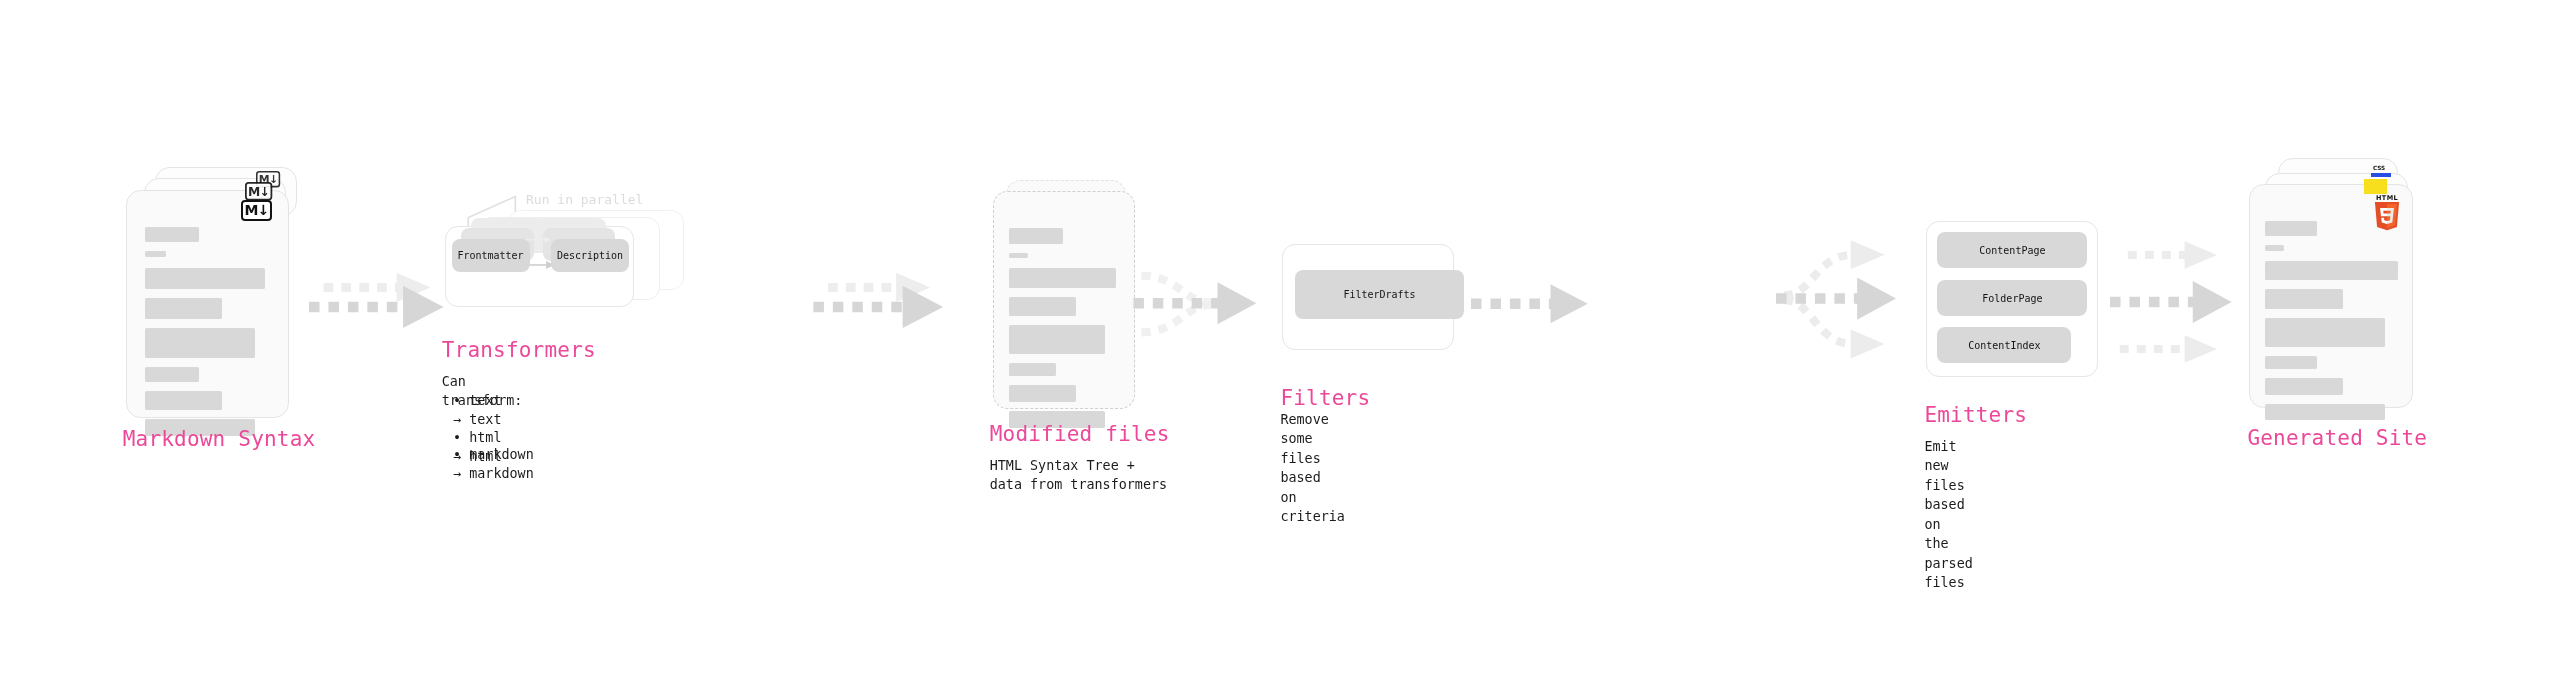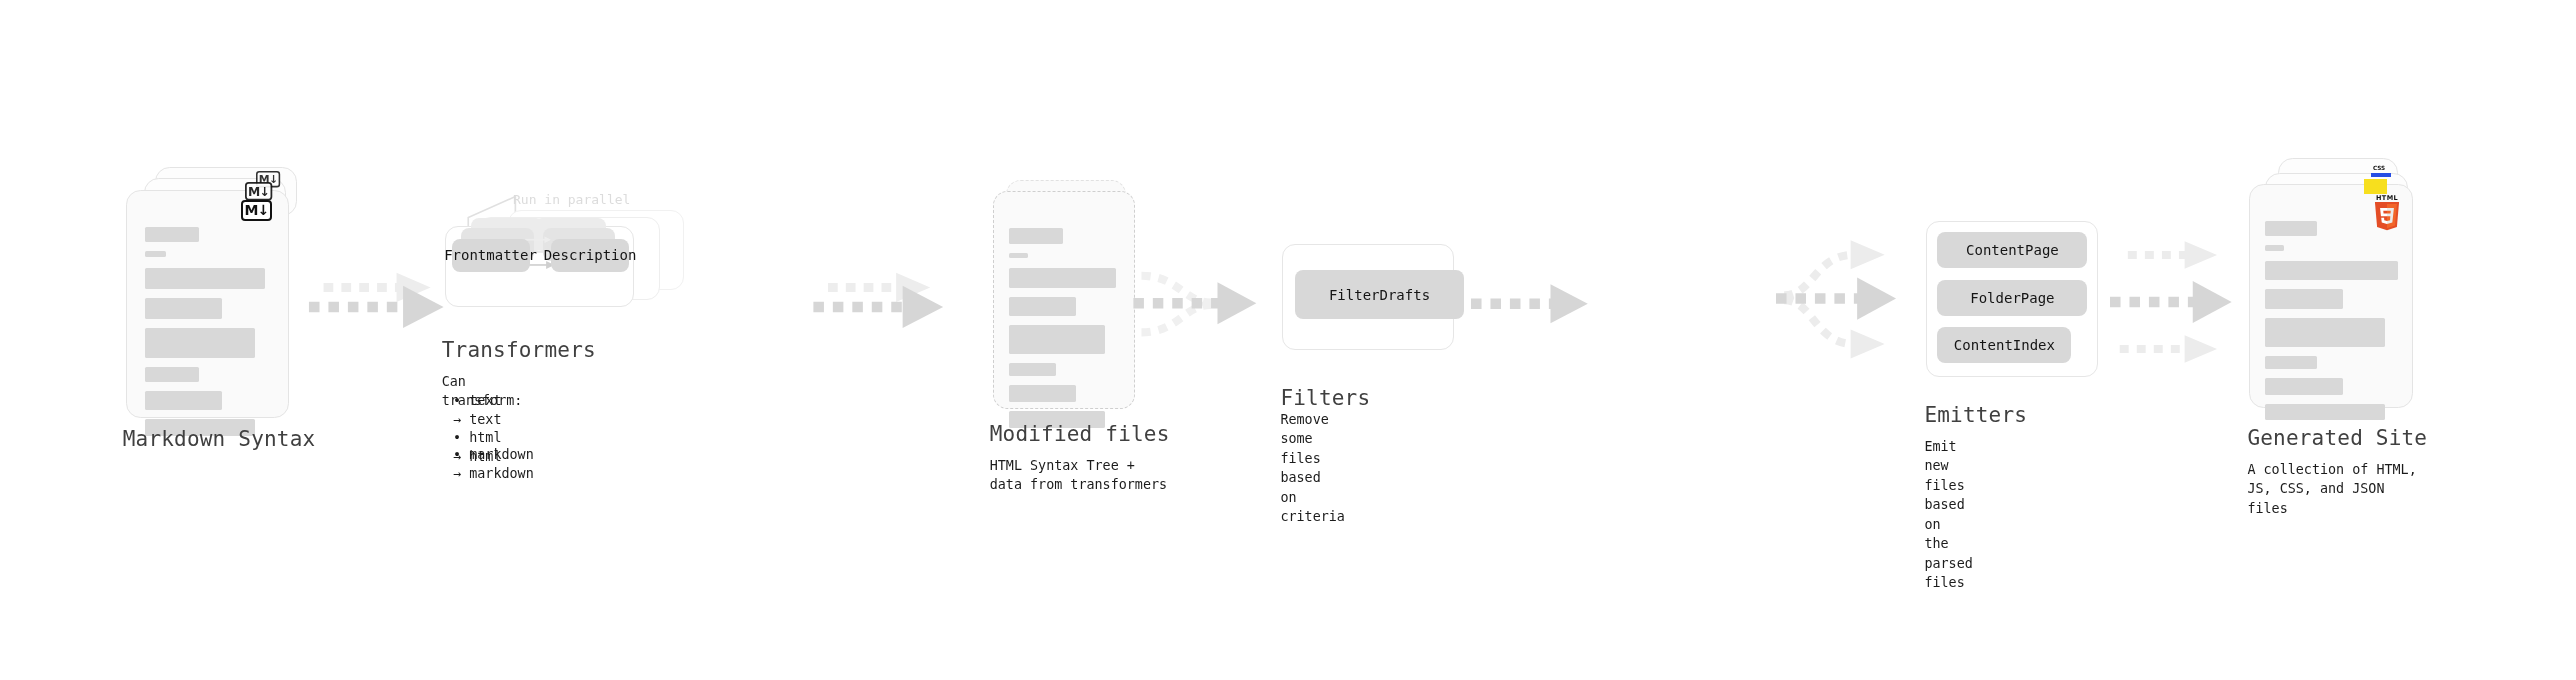--- a/index.html
+++ b/index.html
@@ -54,40 +54,40 @@
   .css-badge { position: absolute; width: 19.5px; height: 3.3px; background: #264de4; }
   .css-word {
     position: absolute;
     font-family: "DejaVu Sans", "Liberation Sans", sans-serif;
     font-size: 5.7px; font-weight: 700; color: #111;
   }
 
   
   .title {
     position: absolute;
-    font-size: 21px; color: #404040; white-space: nowrap; letter-spacing: 0.2px;
+    font-size: 21px; color: #ec4899; white-space: nowrap; letter-spacing: 0.2px;
   }
   .subtitle {
     position: absolute;
     font-size: 13.4px; color: #1c1c1c; line-height: 1.45; white-space: pre-line;
   }
 
   
   .group-box {
     position: absolute;
     border: 1.6px solid #e6e6e6;
     border-radius: 13px;
     background: #ffffff;
   }
   .pill {
     position: absolute;
     background: #d8d8d8;
     border-radius: 8.1px;
     display: flex; align-items: center; justify-content: center;
-    font-size: 14px; color: #141414; white-space: nowrap;
+    font-size: 10px; color: #141414; white-space: nowrap;
   }
   .pill.ghost { background: #ececec; color: transparent; }
   .pill.ghost2 { background: #e4e4e4; color: transparent; }
 
   .run-label {
     position: absolute;
     font-size: 13px; color: #dcdcdc; white-space: nowrap;
   }
   svg { overflow: visible; }
 </style>
@@ -129,21 +129,21 @@
       <line x1="2" y1="48" x2="126" y2="48" stroke="#d6d6d6" stroke-width="13" stroke-dasharray="13 11"></line>
       <polygon points="118,22 168,48 118,74" fill="#d6d6d6"></polygon>
     </g>
   </svg>
 
   <div class="stage-item" style="left:445px; top:192px;">
 
     <svg style="position:absolute; left:9.8px; top:-1.6px;" width="163" height="65" viewBox="0 0 200 80">
       <path d="M 16 68 L 16 34 L 74 8 L 74 30" fill="none" stroke="#e0e0e0" stroke-width="2"></path>
     </svg>
-    <div class="run-label" style="left:68px; top:0px;text-align:center;">Run in parallel</div>
+    <div class="run-label" style="left:81px; top:0px;text-align:center;">Run in parallel</div>
 
     <div class="group-box" style="left:63px; top:18px; width:176px; height:80px; border-color:#f1f1f1;"></div>
     <div class="group-box" style="left:32.5px; top:25px; width:182px; height:83px; border-color:#eeeeee;"></div>
     <div class="group-box" style="left:0px; top:34px; width:189px; height:81px;"></div>
 
     <div class="pill ghost" style="left:89px; top:26px; width:72px; height:32.5px;"></div>
     <div class="pill ghost" style="left:26px; top:26px; width:73px; height:32.5px;"></div>
     <div class="pill ghost2" style="left:98px; top:36px; width:72px; height:32.5px;"></div>
     <div class="pill ghost2" style="left:16.3px; top:36px; width:73px; height:32.5px;"></div>
 
@@ -280,18 +280,16 @@
         <svg width="28" height="29" viewBox="0 0 34 36">
           <polygon points="2,0 32,0 29.3,31 17,35 4.7,31" fill="#e44d26"></polygon>
           <polygon points="17,2.6 17,32.5 27,29.2 29.3,2.6" fill="#f16529"></polygon>
           <path d="M 8.4 7.4 L 17 7.4 L 17 11 L 12.4 11 L 12.7 14.3 L 17 14.3 L 17 17.8 L 9.5 17.8 Z" fill="#ffffff"></path>
           <path d="M 9.8 19.7 L 13.4 19.7 L 13.6 22.6 L 17 23.5 L 17 27.2 L 10.5 25.4 Z" fill="#ffffff"></path>
           <path d="M 25.6 7.4 L 17 7.4 L 17 11 L 21.7 11 L 21.4 14.3 L 17 14.3 L 17 17.8 L 21.1 17.8 L 20.8 22.6 L 17 23.5 L 17 27.2 L 23.6 25.4 Z" fill="#ebebeb"></path>
         </svg>
       </div>
     </div>
     <div class="title" style="left:-1.6px; top:268px;">Generated Site</div>
-    <div class="subtitle" style="left:-1.6px; top:302px;">A collection of HTML,
-JS, CSS, and JSON files</div>
   </div>
 
 </div>
 
 
 </body></html>

